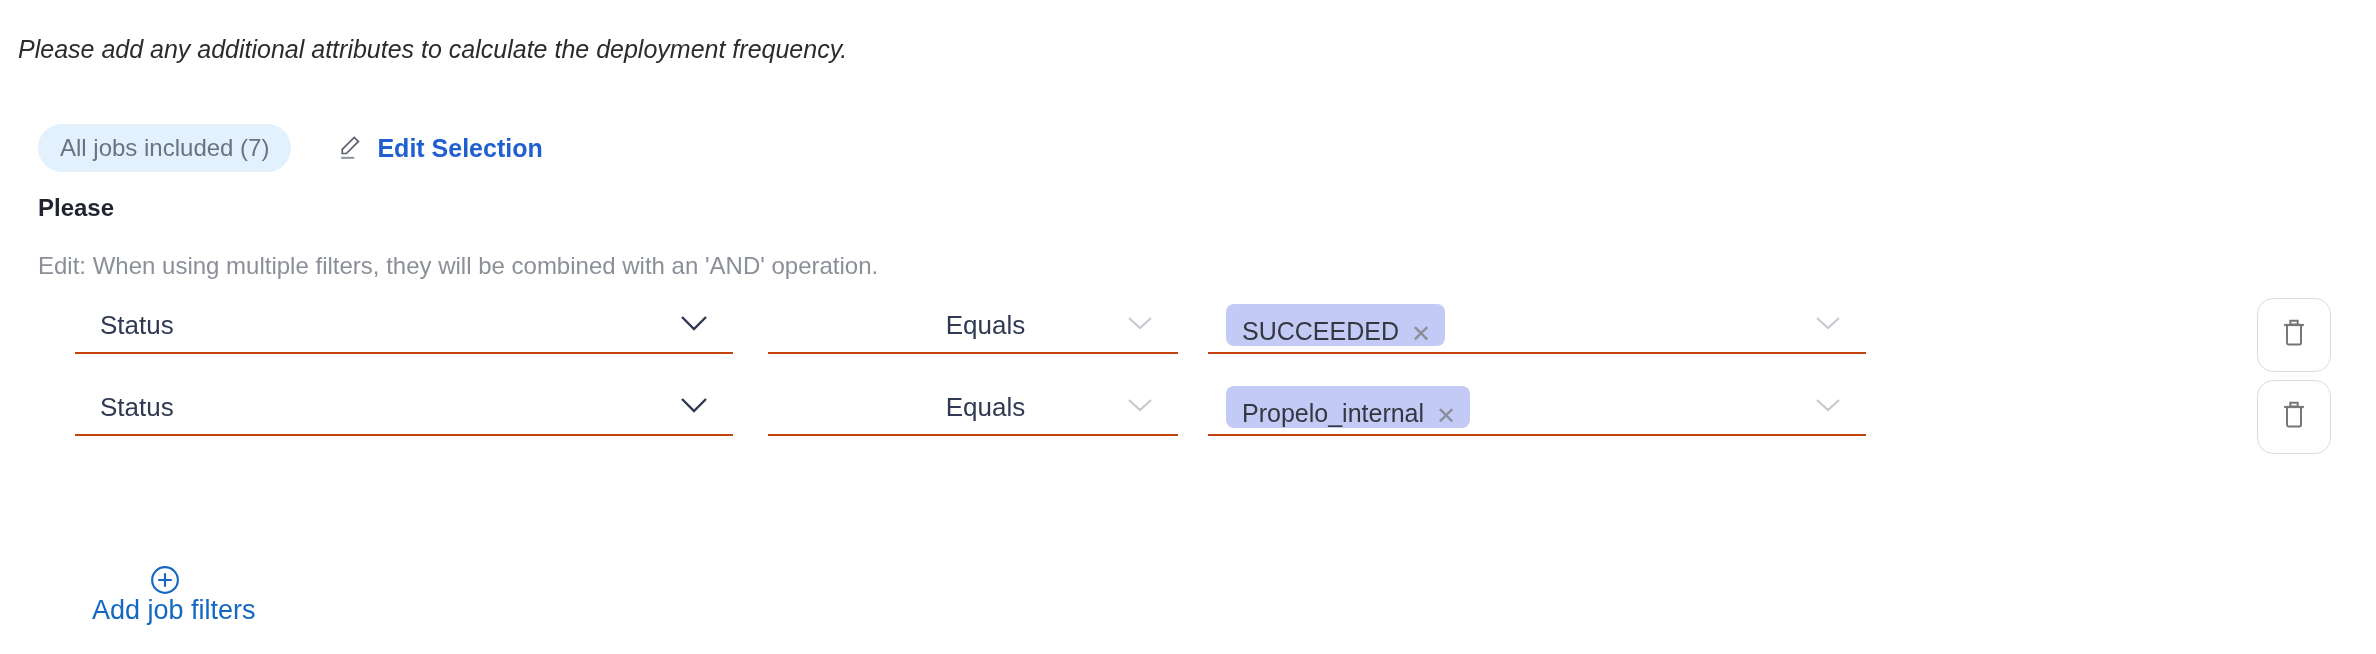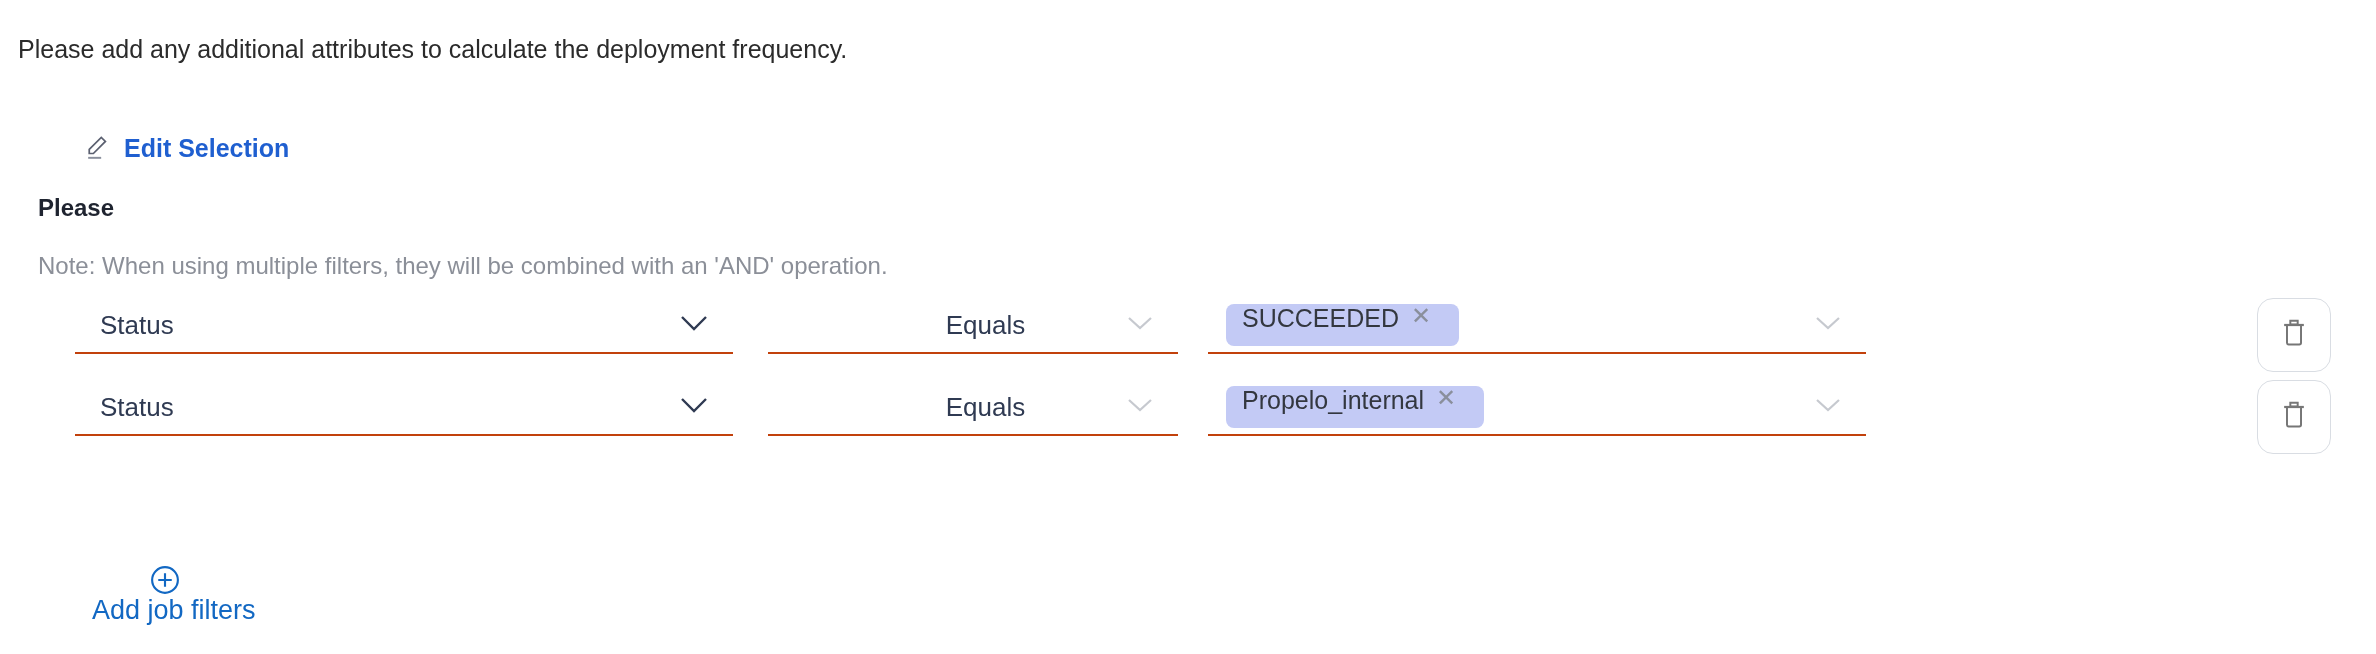--- a/index.html
+++ b/index.html
@@ -18,20 +18,21 @@
 
   
   .intro {
     position: absolute;
     left: 18px;
     top: 34px;
     font-size: 25px;
     line-height: 30px;
     color: #2b2b2b;
     white-space: nowrap;
+    font-style: italic;
   }
 
   
   .jobs-row {
     position: absolute;
     left: 38px;
     top: 124px;
     display: flex;
     align-items: center;
     height: 48px;
@@ -114,23 +115,23 @@
     transform: translateY(-50%);
     display: block;
   }
 
   .field-attr  { left: 75px;   width: 658px; padding-left: 25px; }
   .field-op    { left: 768px;  width: 410px; padding-left: 25px; justify-content: center; }
   .field-val   { left: 1208px; width: 658px; padding-left: 18px; }
 
   .chip {
     display: inline-flex;
-    align-items: flex-start;
+    align-items: flex-end;
     height: 42px;
-    padding: 0 28px 0 16px;
+    padding: 0 14px 0 16px;
     border-radius: 8px;
     background: #c3caf5;
     font-size: 25px;
     color: #33373f;
     white-space: nowrap;
   }
   .chip .chip-x {
     margin-left: 12px;
     color: #8a8f9c;
     font-size: 24px;
@@ -175,33 +176,34 @@
     font-size: 27px;
     white-space: nowrap;
   }
 </style>
 </head>
 <body>
 
 <div class="intro">Please add any additional attributes to calculate the deployment frequency.</div>
 
 <div class="jobs-row">
+  <div class="jobs-chip">All jobs included (7)</div>
   <div class="edit-selection">
     <span class="pencil">
       <svg width="26" height="26" viewBox="0 0 24 24" fill="none">
         <path d="M3 17.2 L14.1 6.1 L17.9 9.9 L6.8 21 H3 Z" transform="translate(0,-3)" stroke="#5b6070" stroke-width="1.6" fill="none"></path>
         <path d="M2 22 H14" stroke="#8a8f9c" stroke-width="1.8"></path>
       </svg>
     </span>
     <span class="label">Edit Selection</span>
   </div>
 </div>
 
 <div class="filters-title">Please</div>
-<div class="filters-note">Note: When using multiple filters, they will be combined with an 'AND' operation.</div>
+<div class="filters-note">Edit: When using multiple filters, they will be combined with an 'AND' operation.</div>
 
 <div class="filter-row row-0">
   <div class="field field-attr">
     <span class="value">Status</span>
     <span class="chev">
       <svg width="30" height="18" viewBox="0 0 30 18">
           <path d="M3 3 L15 15 L27 3" stroke="#2f3a52" stroke-width="2.4" fill="none"></path>
         </svg>
     </span>
   </div>

